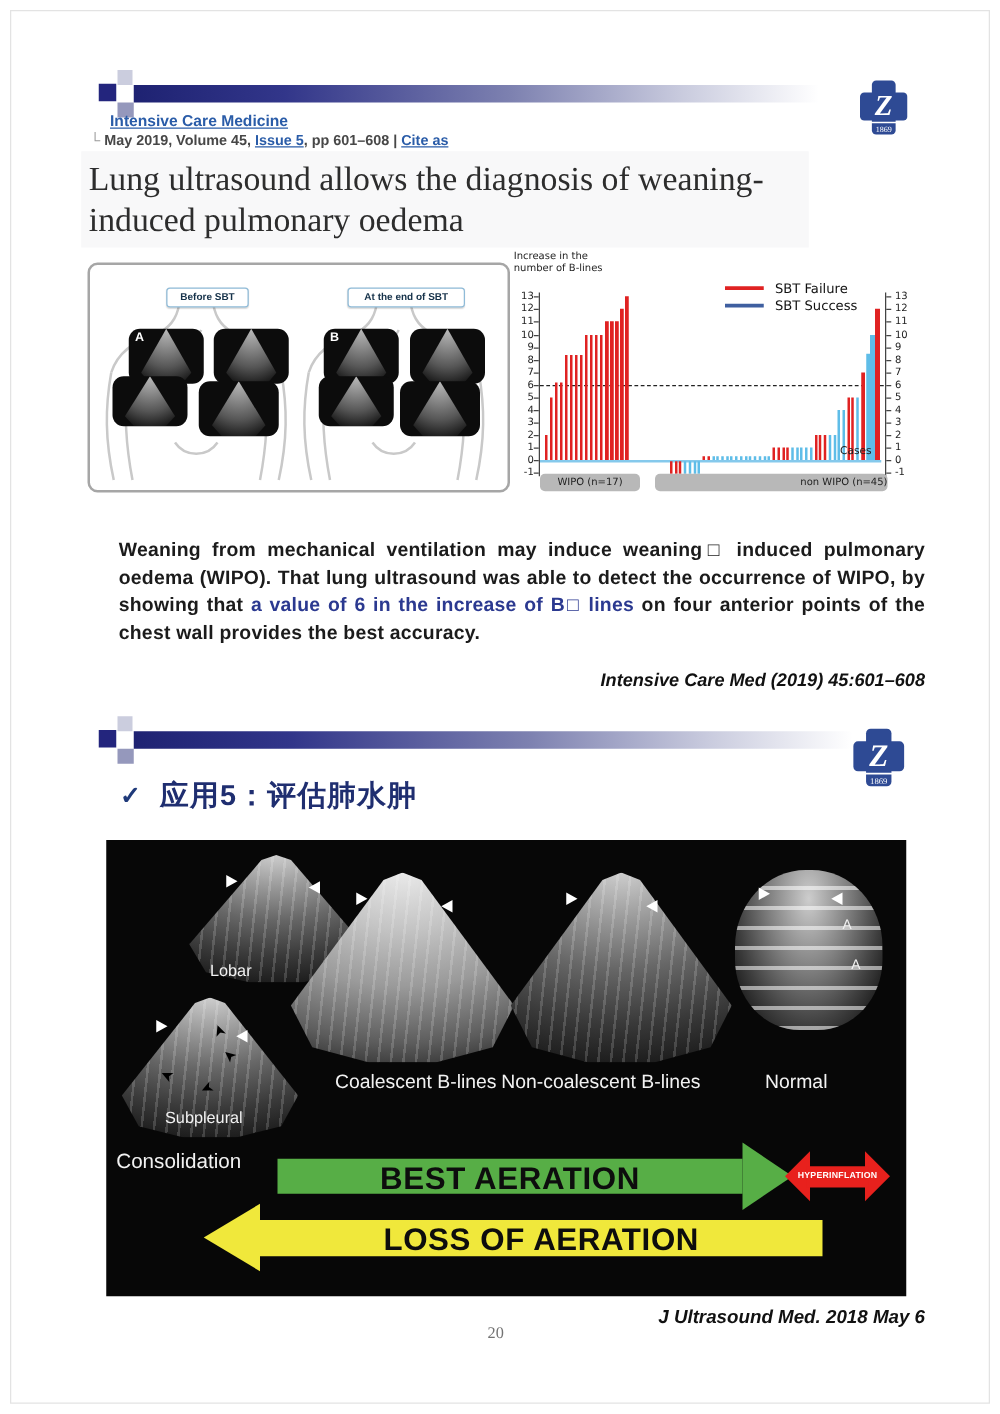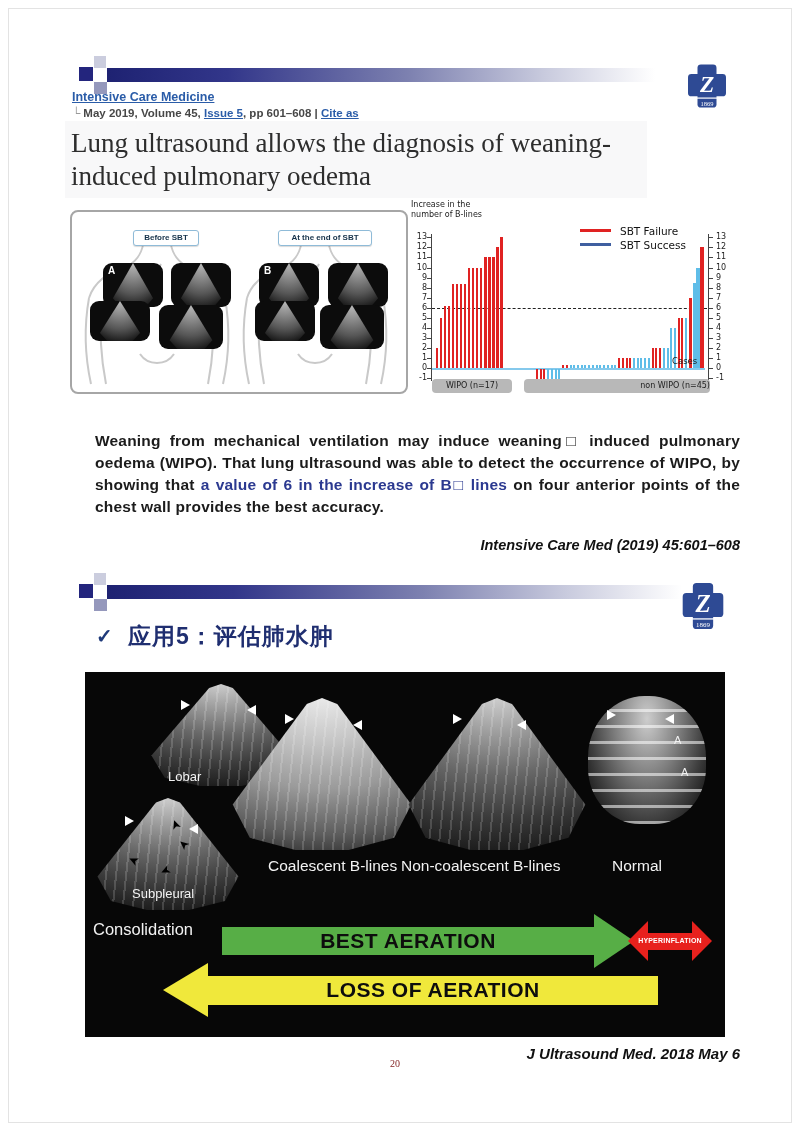--- a/index.html
+++ b/index.html
@@ -64,29 +64,29 @@
   .wlabel{position:absolute;color:#f2f2f2;}
   .ah{position:absolute;width:0;height:0;border-top:5px solid transparent;border-bottom:5px solid transparent;}
   .ah.r{border-left:9px solid #fff;}
   .ah.l{border-right:9px solid #fff;}
   .barrow{position:absolute;color:#000;font-size:11px;font-weight:700;}
 
   .ga-body{position:absolute;background:#57ae46;}
   .ga-tip{position:absolute;width:0;height:0;border-top:27px solid transparent;border-bottom:27px solid transparent;border-left:40px solid #57ae46;}
   .ya-body{position:absolute;background:#f0e83b;}
   .ya-tip{position:absolute;width:0;height:0;border-top:27px solid transparent;border-bottom:27px solid transparent;border-right:45px solid #f0e83b;}
-  .arrow-text{position:absolute;width:100%;text-align:center;font-weight:800;color:#0d0d0d;font-size:21px;letter-spacing:.5px;}
+  .arrow-text{position:absolute;width:100%;text-align:center;font-weight:800;color:#0d0d0d;font-size:25px;letter-spacing:.5px;}
   .ra{position:absolute;}
   .ra .mid{position:absolute;left:17px;right:17px;top:12px;height:17px;background:#e8211d;}
   .ra .tl{position:absolute;left:0;top:0;width:0;height:0;border-top:20px solid transparent;border-bottom:20px solid transparent;border-right:20px solid #e8211d;}
   .ra .tr{position:absolute;right:0;top:0;width:0;height:0;border-top:20px solid transparent;border-bottom:20px solid transparent;border-left:20px solid #e8211d;}
   .ra .txt{position:absolute;left:0;top:16px;width:100%;text-align:center;color:#fff;font-size:7px;font-weight:700;letter-spacing:.2px;z-index:2;}
 
   .cite2{font-size:15px;font-weight:700;font-style:italic;color:#111;text-align:right;}
-  .pageno{font-family:"Liberation Serif",serif;font-size:10px;color:#7f1d1d;}
+  .pageno{font-family:"Liberation Serif",serif;font-size:13px;color:#737373;}
 </style>
 </head>
 <body>
 
 <div class="page">
   <div class="slide-border"></div>
 
   <div class="sq" style="left:79px;top:67px;width:14px;height:14px;background:#23257d;"></div>
   <div class="sq" style="left:94px;top:56px;width:12px;height:12px;background:#cbcdde;"></div>
   <div class="sq" style="left:94px;top:82px;width:13px;height:12px;background:#9598bc;"></div>
@@ -95,21 +95,21 @@
   <div class="abs logo" style="left:688px;top:62px;">
     <svg width="38" height="48" viewBox="0 0 44 52">
       <rect x="11" y="1" width="22" height="50" rx="4" fill="#2e4a94"></rect>
       <rect x="0" y="12" width="44" height="26" rx="4" fill="#2e4a94"></rect>
       <text x="22" y="33" font-size="27" fill="#ffffff" font-style="italic" font-weight="bold" text-anchor="middle" font-family="Liberation Serif,serif">Z</text>
       <line x1="9" y1="40" x2="35" y2="40" stroke="#ffffff" stroke-width="1.4"></line>
       <text x="22" y="49" font-size="7.5" fill="#ffffff" text-anchor="middle" font-family="Liberation Serif,serif">1869</text>
     </svg>
   </div>
 
-  <a class="abs jlink" style="left:72px;top:90px;" href="#">Intensive Care Medicine</a>
+  <a class="abs jlink" style="left:88px;top:90px;" href="#">Intensive Care Medicine</a>
   <div class="abs crumb" style="left:72px;top:107px;">
     <span class="corner">└</span>
     <span>May 2019, Volume 45, </span><a href="#">Issue 5</a><span>, pp 601–608 | </span><a href="#">Cite as</a>
   </div>
 
   <div class="abs title-bg" style="left:65px;top:121px;width:582px;height:77px;"></div>
   <div class="abs doc-title" style="left:71px;top:127px;width:590px;">Lung ultrasound allows the diagnosis of weaning-induced pulmonary oedema</div>
 
   <div class="abs figbox" style="left:70px;top:210px;width:334px;height:180px;">
 

